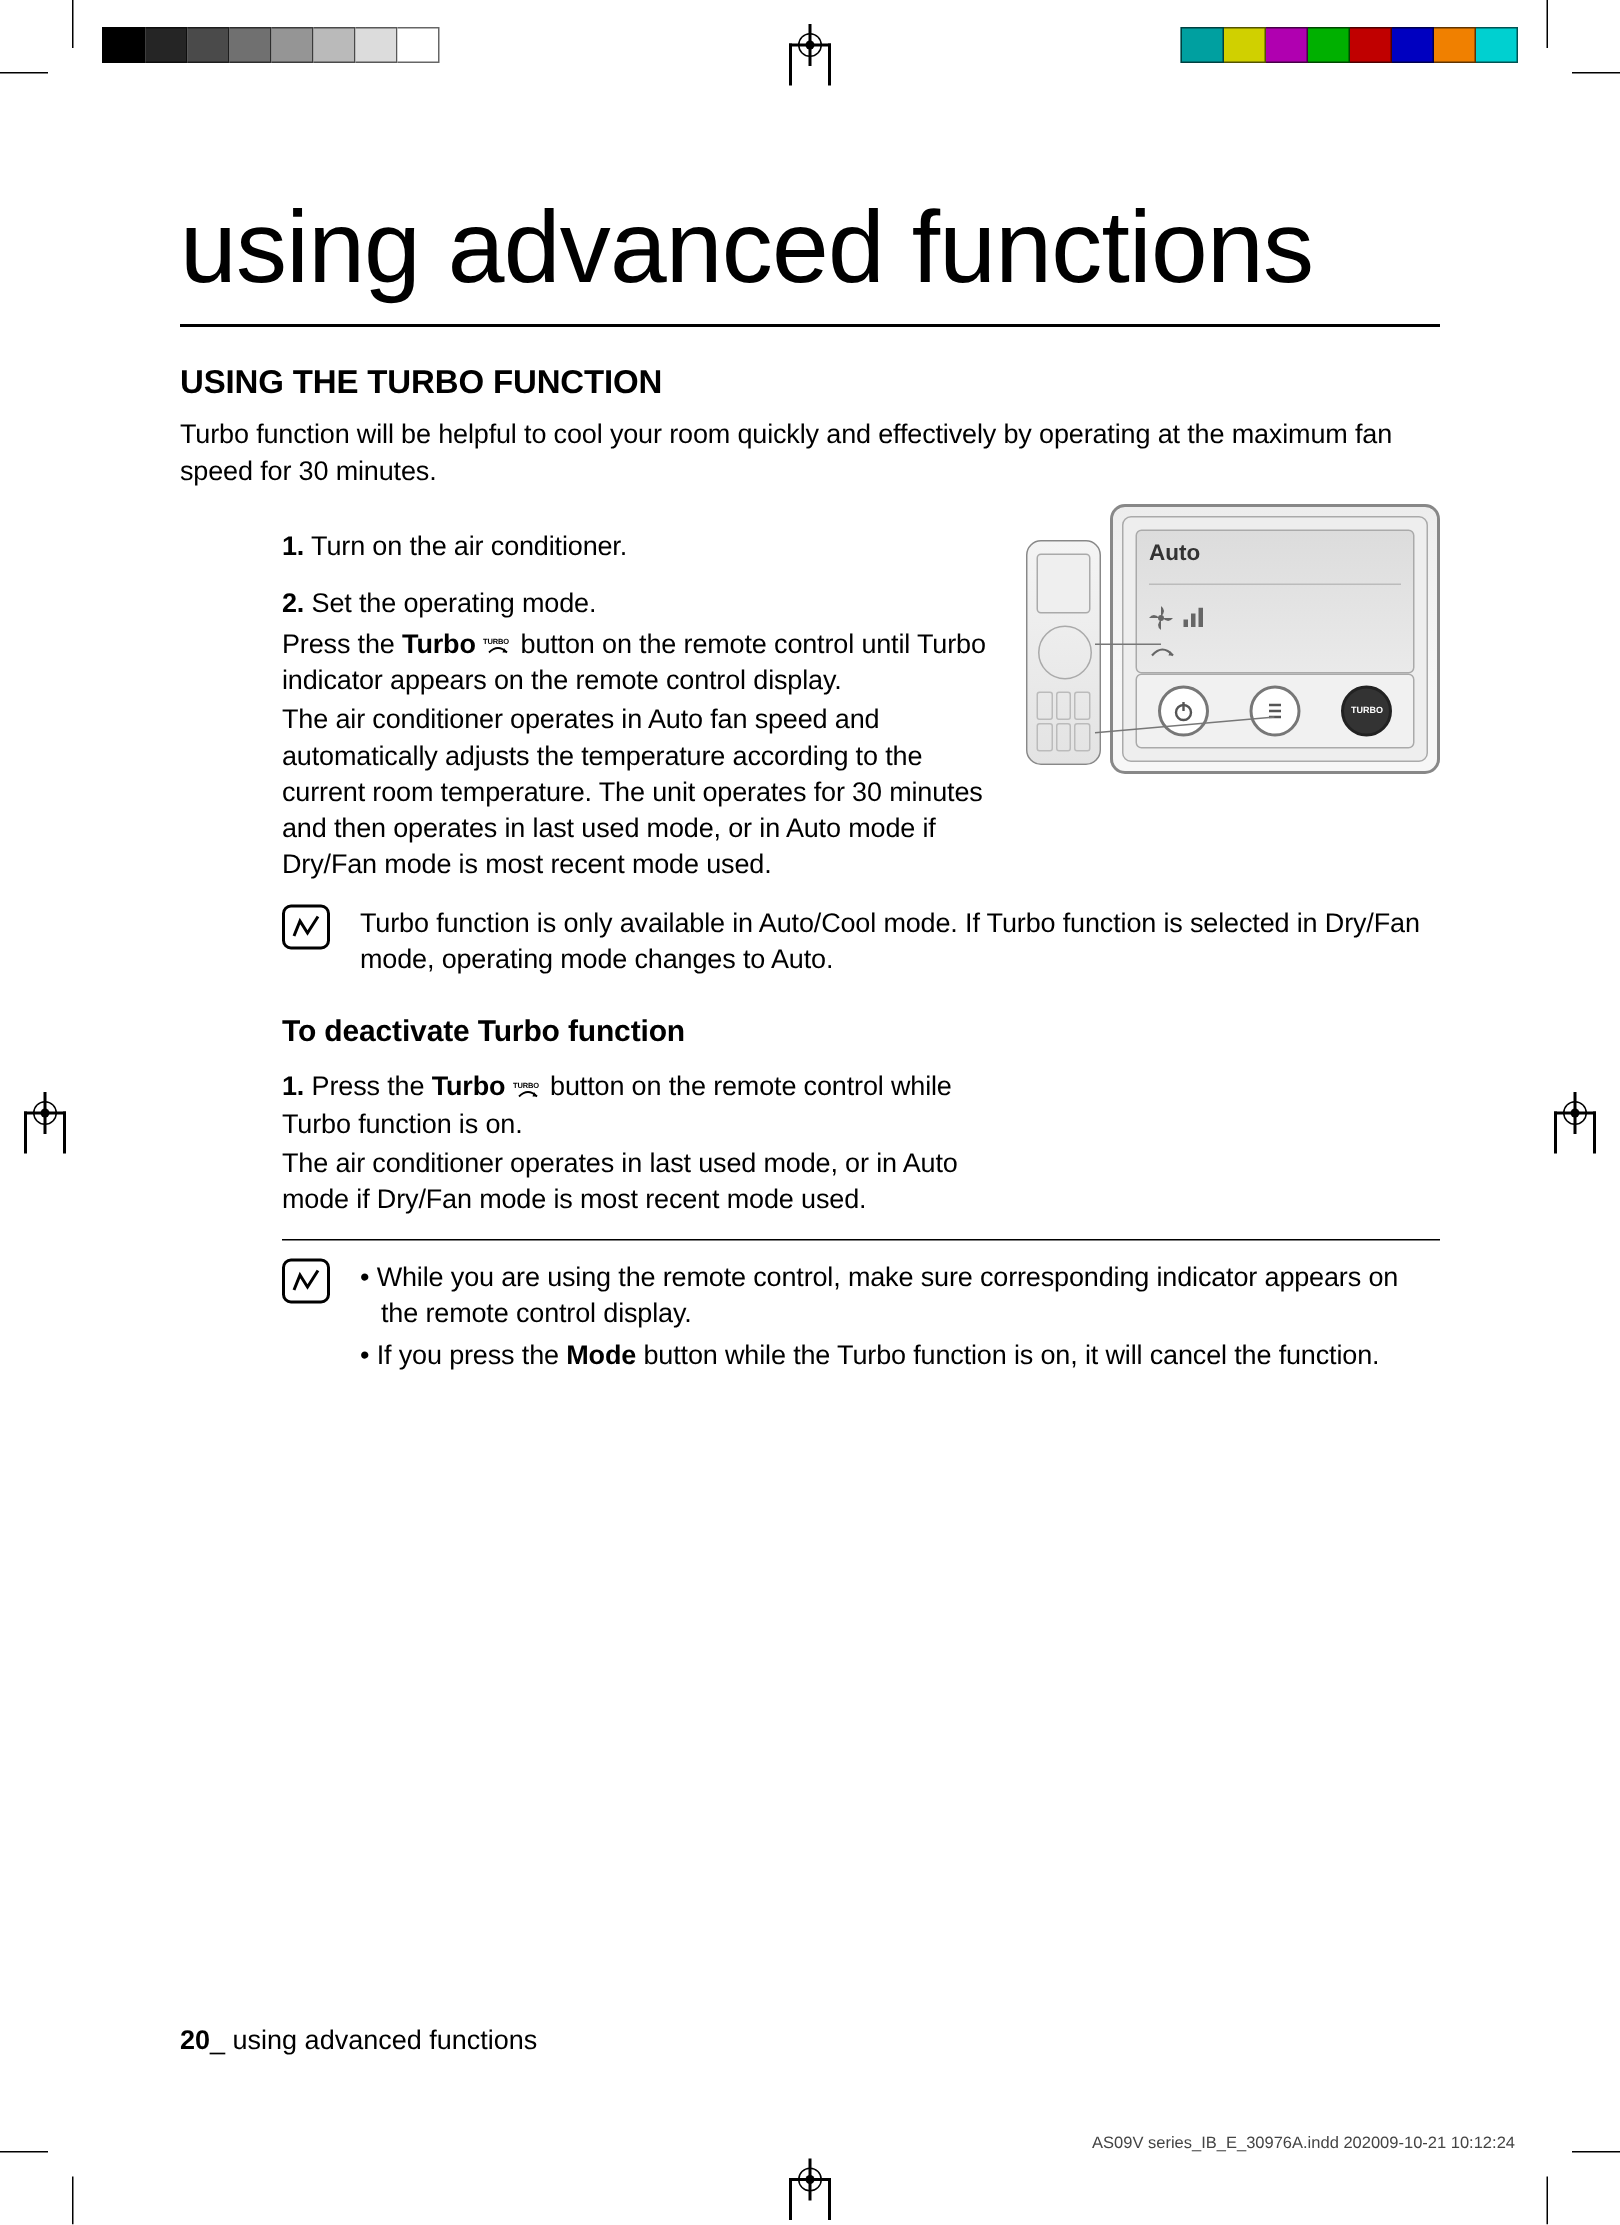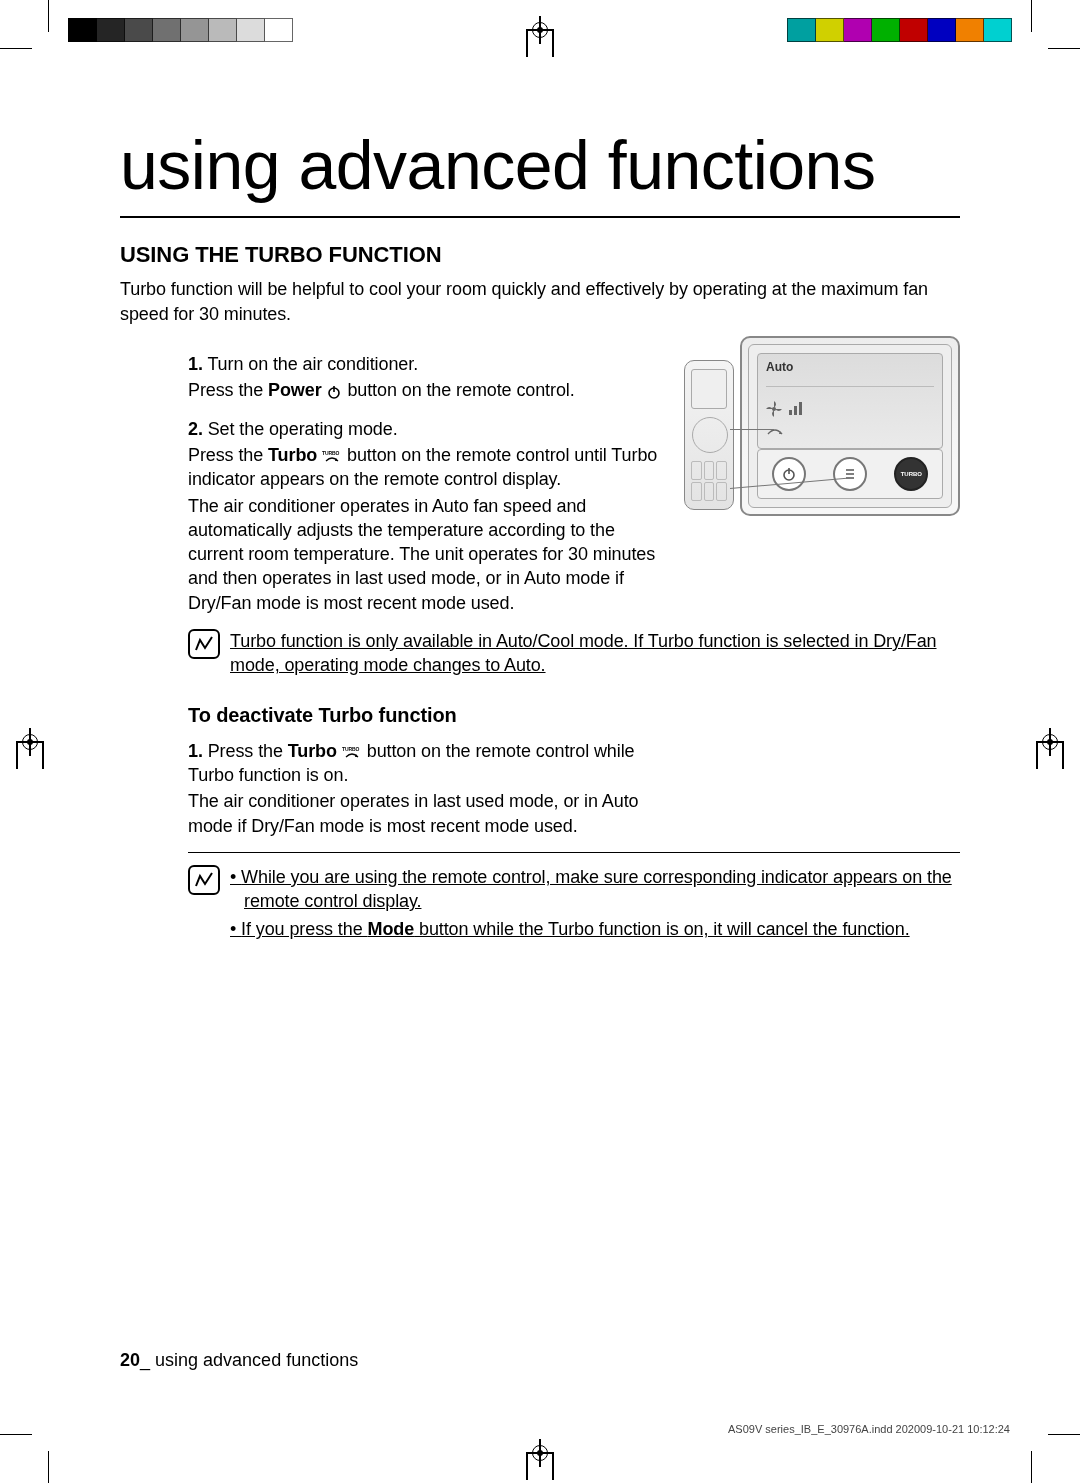--- a/index.html
+++ b/index.html
@@ -64,21 +64,21 @@
     text-transform: uppercase;
     margin-bottom: 8px;
   }
   .intro { margin-bottom: 26px; }
   .steps { margin-left: 68px; max-width: 480px; }
   .step { margin-bottom: 14px; }
   .step .num { font-weight: 700; }
   .step .sub { margin-top: 2px; }
   .inline-icon { display: inline-block; vertical-align: middle; }
   .inline-icon svg { display: block; }
-  .note-block { display: flex; gap: 10px; margin-top: 1px; margin-bottom: 12px; text-decoration: underline; }
+  .note-block { display: flex; gap: 20px; margin-top: 1px; margin-bottom: 12px; }
   .note-icon {
     width: 32px; height: 30px; border: 2px solid #000; border-radius: 6px;
     flex: none; display: flex; align-items: center; justify-content: center;
     margin-left: 68px;
   }
   .note-icon svg { display: block; }
   .note-text { flex: 1; }
   .sub-title { font-size: 20px; font-weight: 700; margin-top: 24px; margin-bottom: 10px; margin-left: 68px; }
   .hr { border: none; border-top: 1px solid #000; margin: 14px 0 12px 68px; }
   .bullets { margin-left: 0; }
@@ -104,21 +104,21 @@
   }
   .panel .screen {
     position: absolute; top: 8px; left: 8px; right: 8px; height: 96px;
     border: 1px solid #aaa; border-radius: 4px;
     background: linear-gradient(180deg,#dcdcdc,#eaeaea);
     padding: 6px 8px;
     font-size: 12px;
     color: #444;
   }
   .panel .screen .line { height: 1px; background: #bbb; margin: 12px 0 4px; }
-  .panel .screen .auto { font-weight: 700; font-size: 12px; color: #333; }
+  .panel .screen .auto { font-weight: 700; font-size: 15px; color: #333; }
   .panel .screen .row { display: flex; align-items: center; gap: 6px; margin-top: 14px; }
   .panel .btnrow {
     position: absolute; left: 8px; right: 8px; bottom: 8px; height: 50px;
     border: 1px solid #aaa; border-radius: 4px; background: #f1f1f1;
     display: flex; align-items: center; justify-content: space-around;
   }
   .round-btn { width: 34px; height: 34px; border: 2px solid #777; border-radius: 50%; display: flex; align-items: center; justify-content: center; background: #fff; }
   .round-btn.dark { background: #333; border-color: #222; }
   .round-btn.dark .tlabel { color: #fff; font-size: 6px; font-weight: 700; text-align: center; line-height: 1; }
 
@@ -193,29 +193,20 @@
 
 <div class="page">
   <h1 class="page-title">using advanced functions</h1>
   <h2 class="section-title">USING THE TURBO FUNCTION</h2>
   <p class="intro">Turbo function will be helpful to cool your room quickly and effectively by operating at the maximum fan speed for 30 minutes.</p>
 
   <div class="steps">
     <div class="step">
       <span class="num">1.</span>
       <span>Turn on the air conditioner.</span>
-      <div class="sub">
-        <span>Press the </span><b>Power</b>
-        <span class="inline-icon">
-          <svg width="16" height="16" viewBox="0 0 16 16">
-              <circle cx="8" cy="9" r="5" fill="none" stroke="#000" stroke-width="1.6"></circle>
-              <line x1="8" y1="2" x2="8" y2="8" stroke="#000" stroke-width="1.6"></line>
-            </svg>
-        </span><span> button on the remote control.</span>
-      </div>
     </div>
 
     <div class="step">
       <span class="num">2.</span>
       <span>Set the operating mode.</span>
       <div class="sub">
         <span>Press the </span><b>Turbo</b>
         <span class="inline-icon">
           <svg width="20" height="14" viewBox="0 0 20 14">
               <text x="0" y="6" font-size="5" font-weight="700">TURBO</text>

